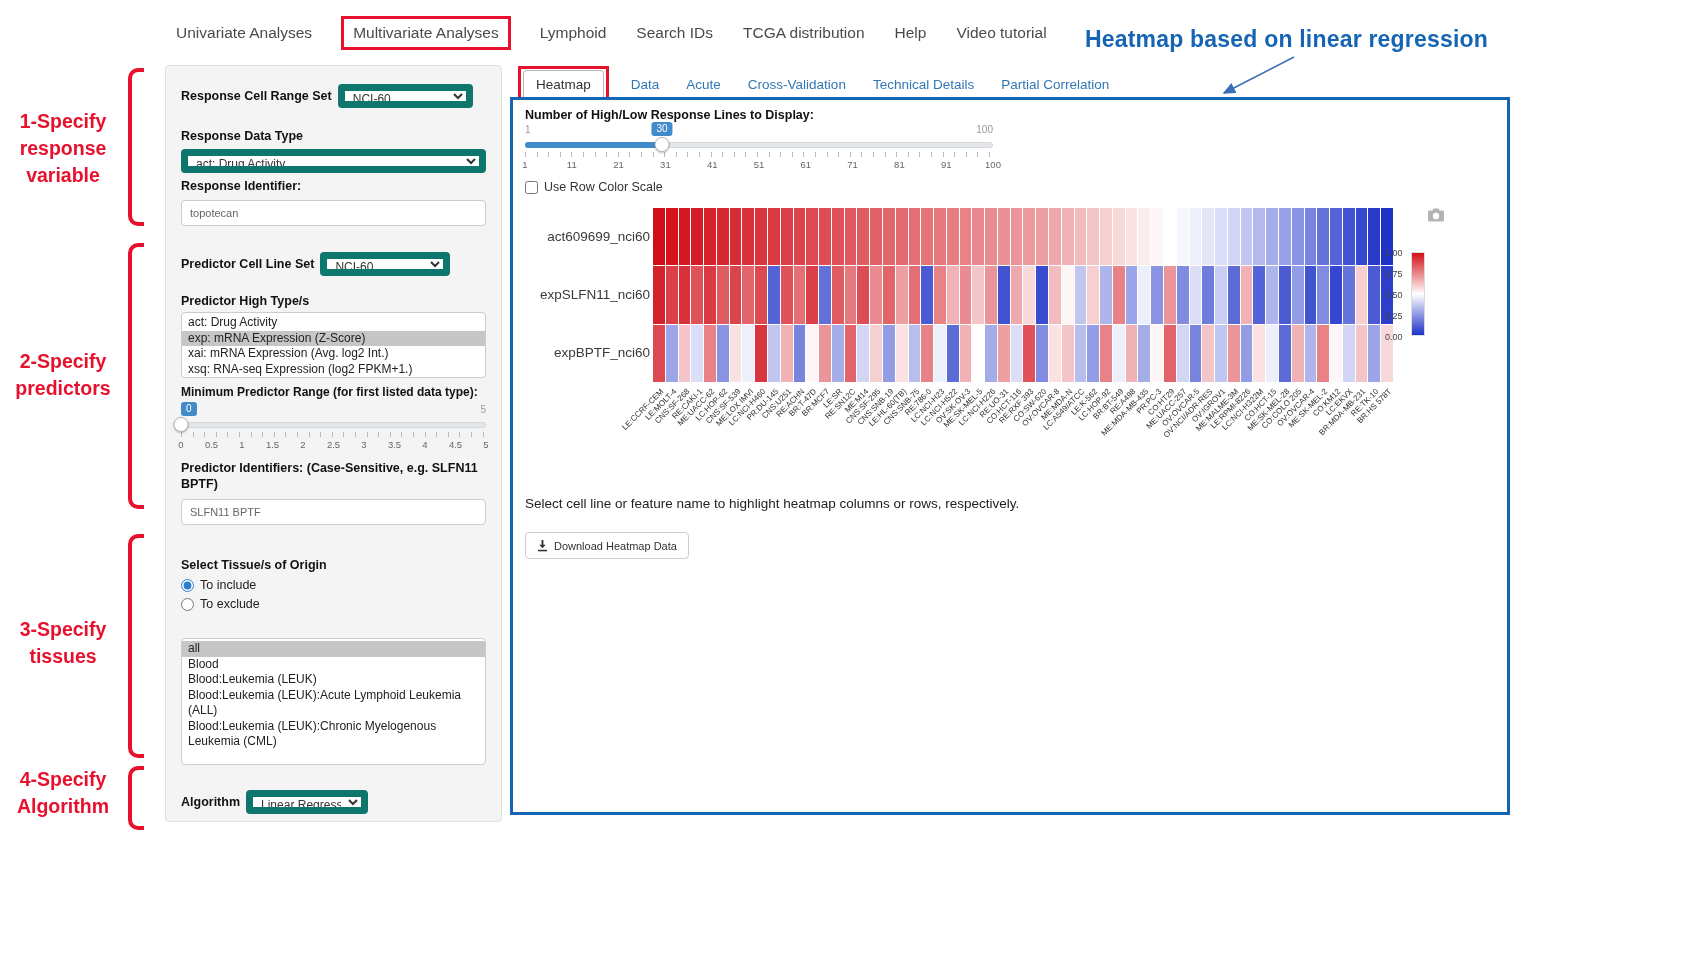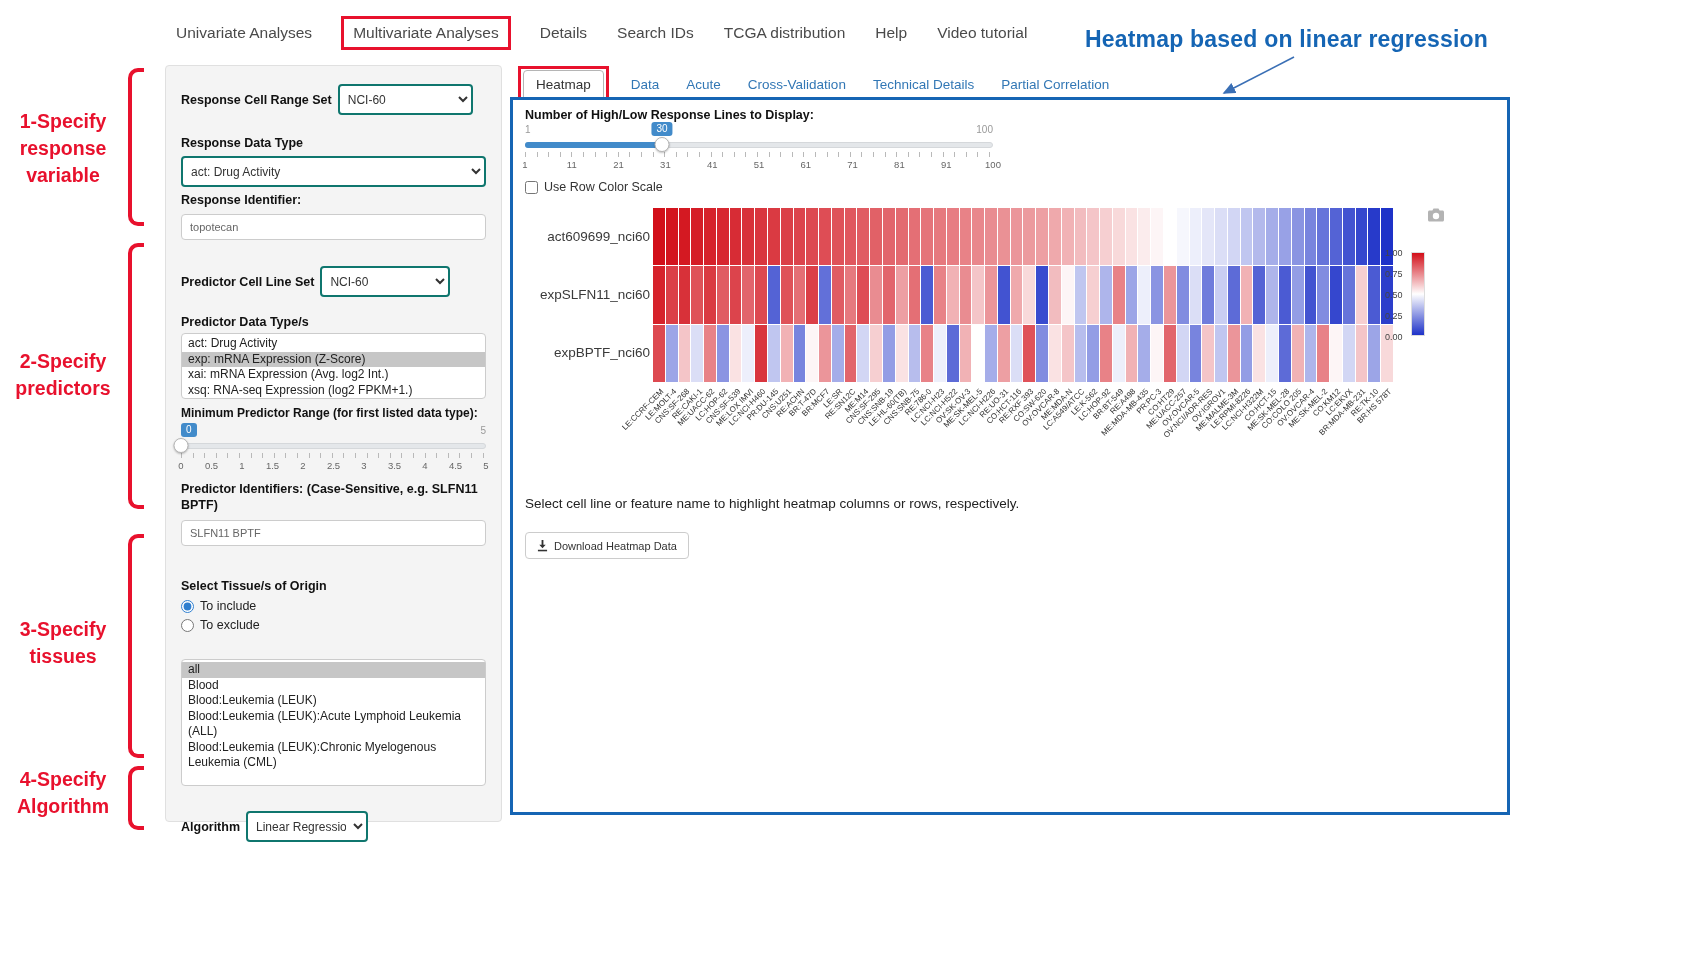--- a/index.html
+++ b/index.html
@@ -27,21 +27,21 @@
            border-right:none; border-radius:10px 0 0 10px;}
   .step-label{position:absolute; left:2px; width:122px; color:var(--accent-red); font-weight:bold;
               font-size:19.5px; line-height:27px; text-align:center; white-space:pre-line;}
 
   
   .sidebar{position:absolute; left:165px; top:65px; width:337px; height:757px; background:#f4f4f4;
            border:1px solid #e0e0e0; border-radius:4px; padding:18px 15px; font-size:12.5px; color:#222;}
   .frm-label{font-weight:bold; color:#111; font-size:12.5px; line-height:16px;}
   .inline-row{display:flex; align-items:center; gap:6px;}
   select{font-family:"Liberation Sans",sans-serif; font-size:12px; color:#333; background:#fff;
-         border:2px solid #0f766e; border-radius:4px; height:31px; padding:0 4px;}
+         border:7px solid #0f766e; border-radius:4px; height:24px; padding:0 4px;}
   input[type=text]{font-family:"Liberation Sans",sans-serif; font-size:11px; color:#666; background:#fff;
          border:1px solid #ccc; border-radius:4px; height:26px; padding:0 8px; width:100%;}
   .listbox{background:#fff; border:1px solid #ccc; border-radius:4px; font-size:12px; color:#222;
            padding:2px 0; overflow:hidden;}
   .listbox .opt{padding:0 6px; line-height:15.5px; cursor:pointer;}
   .listbox .opt.selected{background:#c6c6c6;}
   .radio-row{display:flex; align-items:center; gap:6px; margin-top:5px; font-size:12.5px; color:#222;}
   input[type=radio],input[type=checkbox]{accent-color:#2e7ecf; width:13px; height:13px; margin:0;}
 
   
@@ -97,21 +97,21 @@
           color:#333; cursor:pointer; font-family:"Liberation Sans",sans-serif;}
 </style>
 </head>
 <body>
 
 <div class="canvas">
 
   <div class="top-nav">
       <span class="nav-item">Univariate Analyses</span>
       <span class="nav-item nav-highlight">Multivariate Analyses</span>
-      <span class="nav-item">Details</span>
+      <span class="nav-item">Lymphoid</span>
       <span class="nav-item">Search IDs</span>
       <span class="nav-item">TCGA distribution</span>
       <span class="nav-item">Help</span>
       <span class="nav-item">Video tutorial</span>
     </div>
 
   <div class="page-heading">Heatmap based on linear regression</div>
   <svg class="arrow-svg" width="120" height="55">
     <defs>
       <marker id="ah" markerWidth="9" markerHeight="8" refX="7" refY="3.5" orient="auto">
@@ -151,21 +151,21 @@
     <div class="frm-label" style="margin-top:5px;">Response Identifier:</div>
     <input type="text" style="margin-top: 6px;" value="topotecan">
 
     <div class="inline-row" style="margin-top:26px;">
       <span class="frm-label">Predictor Cell Line Set</span>
       <select style="width:130px;">
         <option>NCI-60</option>
       </select>
     </div>
 
-    <div class="frm-label" style="margin-top:17px;">Predictor Data Type/s</div>
+    <div class="frm-label" style="margin-top:17px;">Predictor High Type/s</div>
     <div class="listbox" style="margin-top:3px;height:66px;" id="predictor-listbox">
         <div class="opt">act: Drug Activity</div>
         <div class="opt selected">exp: mRNA Expression (Z-Score)</div>
         <div class="opt">xai: mRNA Expression (Avg. log2 Int.)</div>
         <div class="opt">xsq: RNA-seq Expression (log2 FPKM+1.)</div>
       </div>
 
     <div class="frm-label" style="margin-top:6px;font-size:12px;">Minimum Predictor Range (for first listed data type):</div>
     <div class="slider" style="margin-top:4px;height:50px;" id="range-slider">
       <span class="sl-minmax" style="right:0;">5</span>

